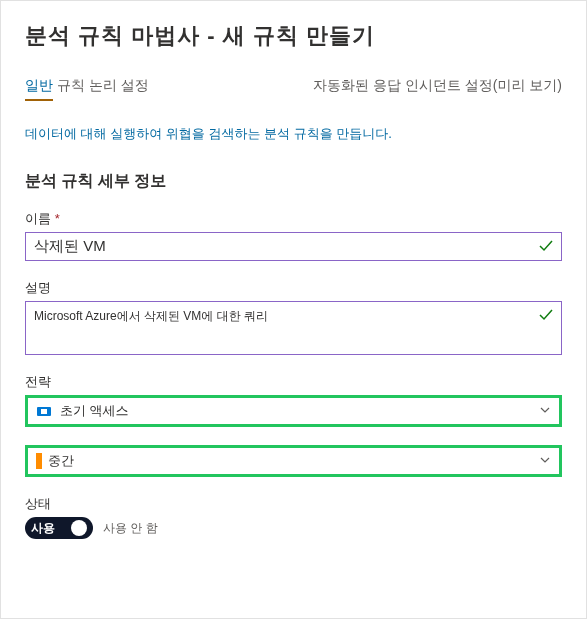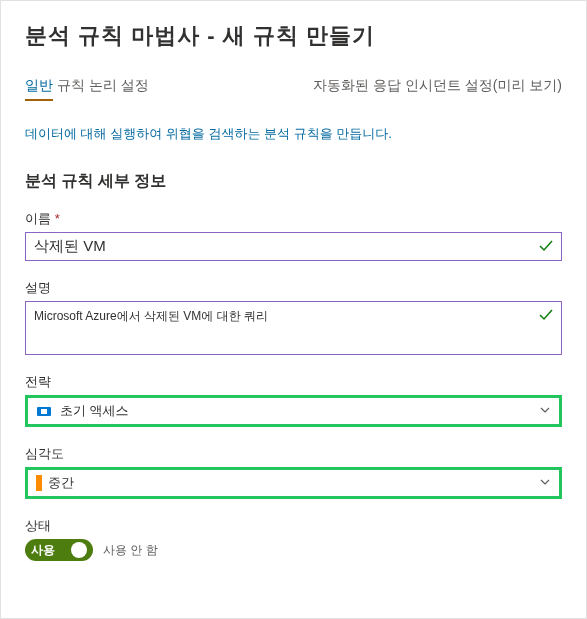--- a/index.html
+++ b/index.html
@@ -128,21 +128,21 @@
     }
     .toggle-row {
       display: flex;
       align-items: center;
       gap: 10px;
     }
     .toggle-switch {
       position: relative;
       width: 68px;
       height: 22px;
-      background: #4d7c0f;
+      background: #0f172a;
       border-radius: 11px;
       cursor: pointer;
       display: flex;
       align-items: center;
       padding: 0 6px;
       justify-content: space-between;
     }
     .toggle-label-on {
       color: #fff;
       font-size: 12px;
@@ -218,21 +218,20 @@
     <span class="select-value">초기 액세스</span>
     <span class="chevron">
       <svg width="12" height="12" viewBox="0 0 12 12">
           <path fill="none" stroke="#605e5c" stroke-width="1.2" d="M2 4 L6 8 L10 4"></path>
         </svg>
     </span>
   </div>
 </div>
 
 <div class="form-group">
-  <label class="form-label">심각도</label>
   <div class="select-wrap">
     <span class="severity-bar"></span>
     <span class="select-value">중간</span>
     <span class="chevron">
       <svg width="12" height="12" viewBox="0 0 12 12">
           <path fill="none" stroke="#605e5c" stroke-width="1.2" d="M2 4 L6 8 L10 4"></path>
         </svg>
     </span>
   </div>
 </div>

